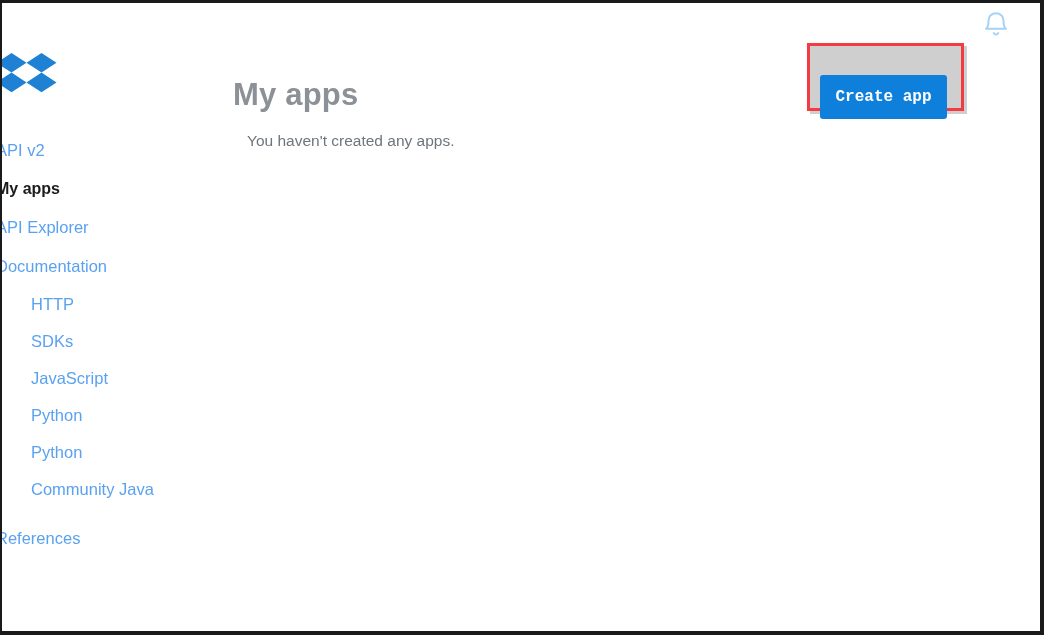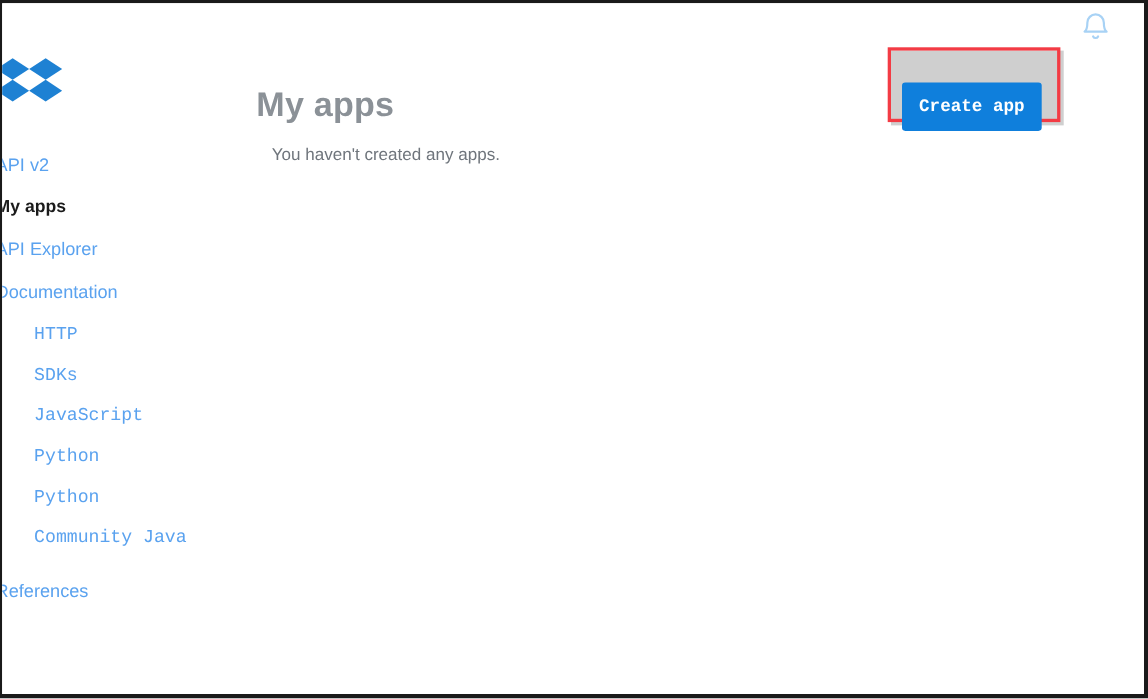--- a/index.html
+++ b/index.html
@@ -73,21 +73,20 @@
   }
   .nav-item.active {
     color: #1b1b1b;
     font-weight: bold;
     font-size: 16px;
   }
   .nav-item.sub {
     margin-left: 31px;
     font-size: 16.5px;
     height: 37px;
-    font-family: Liberation Mono, monospace;
   }
   .nav-item.tail {
     margin-top: 12px;
   }
 
   
   .content-title {
     position: absolute;
     left: 233px;
     top: 56px;

